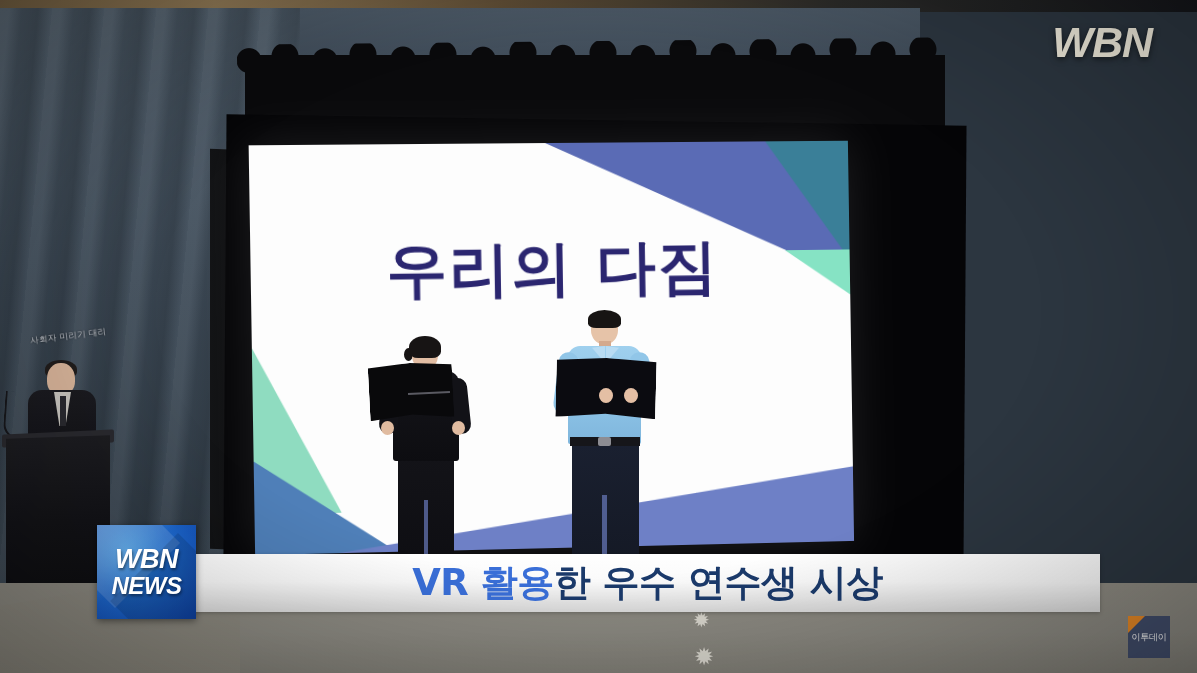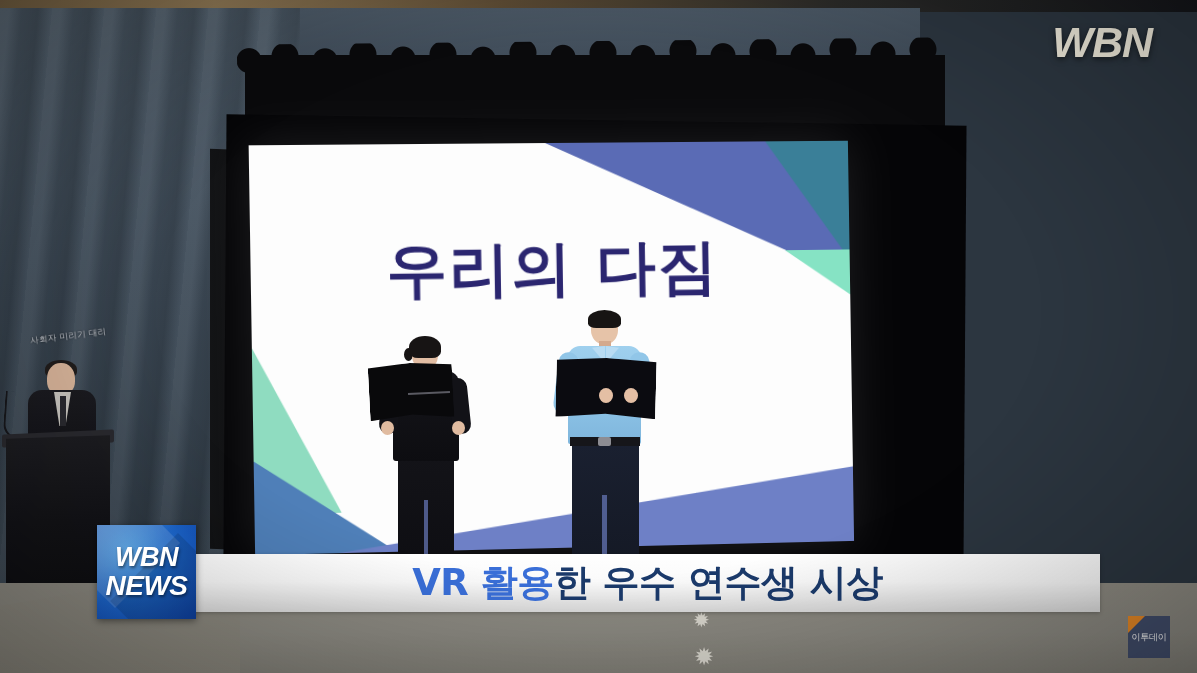--- a/index.html
+++ b/index.html
@@ -418,21 +418,21 @@
     gap: 1px;
     z-index: 2;
   }
   .logo-line1 {
     font-size: 27px; font-weight: 800; font-style: italic;
     color: #fff; letter-spacing: -0.5px; line-height: 1;
     text-shadow: 1px 2px 3px rgba(0,0,0,0.45);
     font-family: "Liberation Sans", sans-serif;
   }
   .logo-line2 {
-    font-size: 28px; font-weight: 800; font-style: italic;
+    font-size: 24px; font-weight: 800; font-style: italic;
     color: #fff; letter-spacing: -0.5px; line-height: 1;
     text-shadow: 1px 2px 3px rgba(0,0,0,0.45);
     font-family: "Liberation Sans", sans-serif;
   }
 
   .corner-watermark {
     position: absolute;
     right: 27px; bottom: 15px;
     width: 42px; height: 42px;
     background: #3d4a6b;

